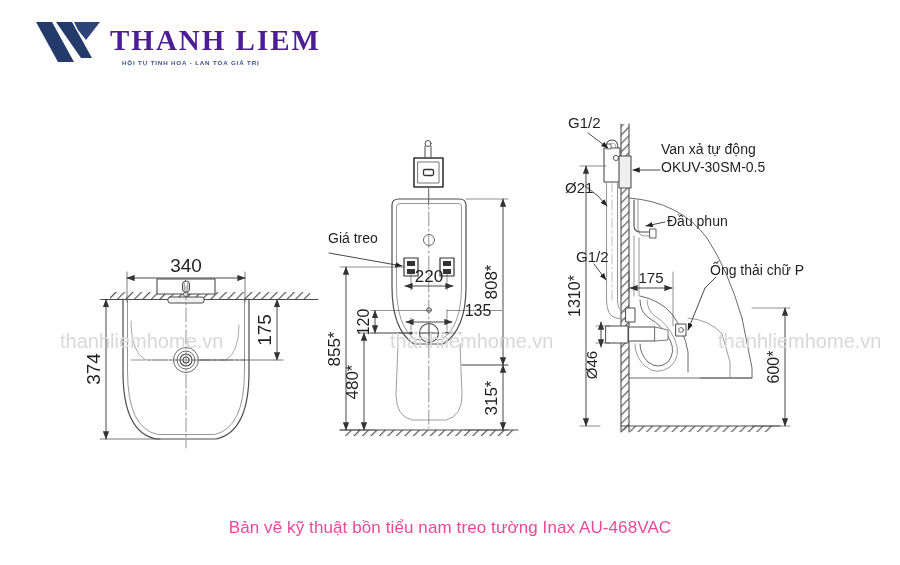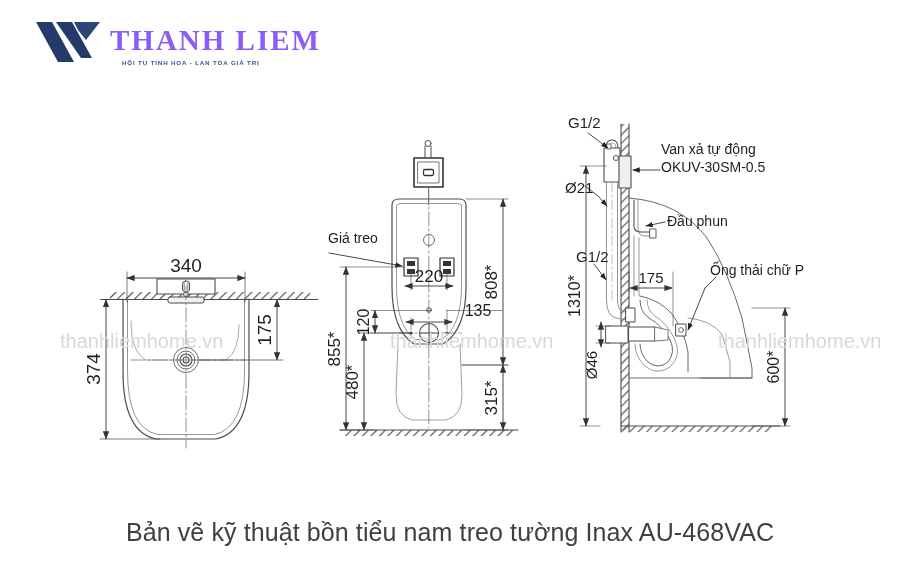--- a/index.html
+++ b/index.html
@@ -36,21 +36,21 @@
     width: 66px;
     height: 52px;
   }
   #logo-wordmark {
     position: absolute;
     left: 76px;
     top: 8px;
     font-size: 29px;
     letter-spacing: 2.0px;
     font-weight: bold;
-    color: #8b5cf6;
+    color: #4c1d95;
     font-family: "Liberation Serif", serif;
     white-space: nowrap;
   }
   #logo-tagline {
     position: absolute;
     left: 88px;
     top: 43px;
     font-size: 6.2px;
     letter-spacing: 0.85px;
     font-weight: bold;
@@ -65,22 +65,22 @@
     width: 900px;
     height: 505px;
   }
   
   #caption {
     position: absolute;
     left: 0;
     top: 518px;
     width: 900px;
     text-align: center;
-    font-size: 25px;
-    color: #404040;
+    font-size: 17px;
+    color: #ec4899;
     letter-spacing: 0.1px;
     font-family: "Liberation Sans", sans-serif;
     white-space: nowrap;
   }
 </style>
 </head>
 <body>
 
 <div id="page">
 

